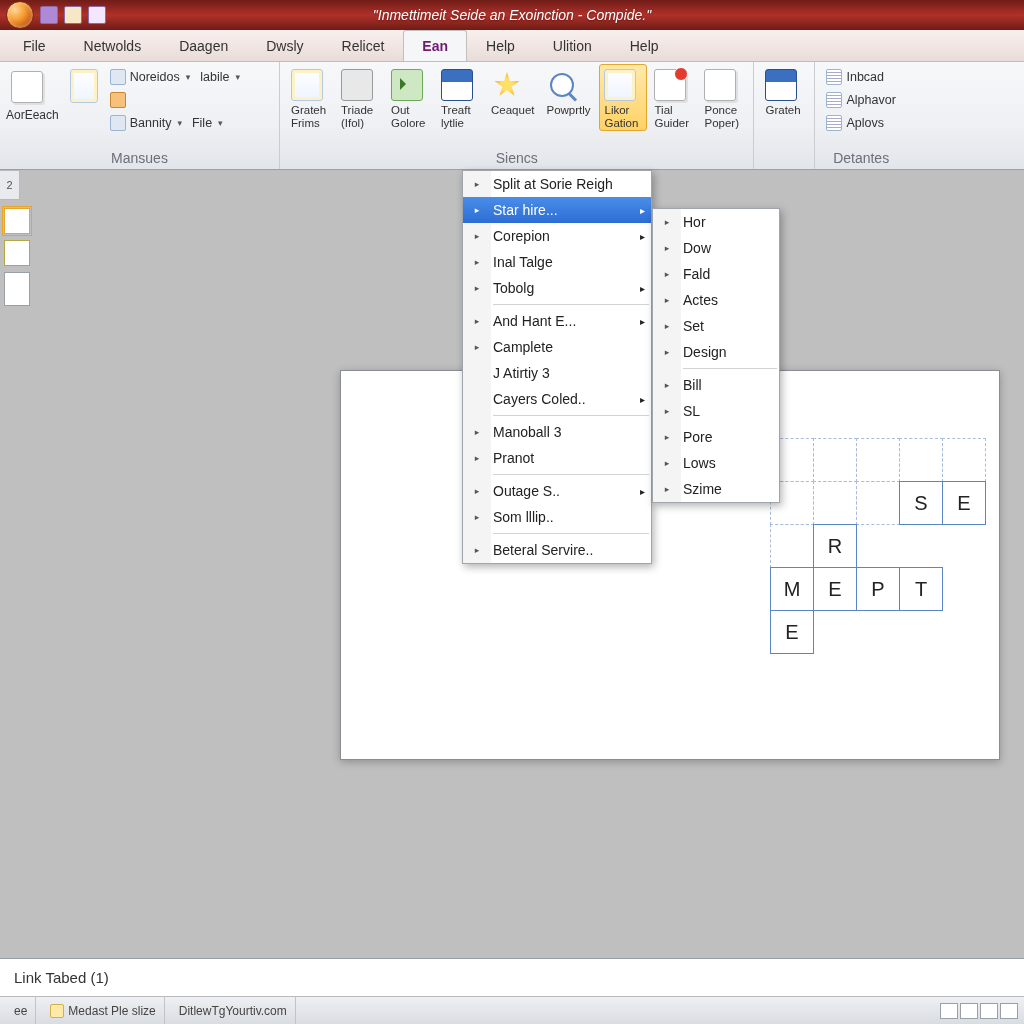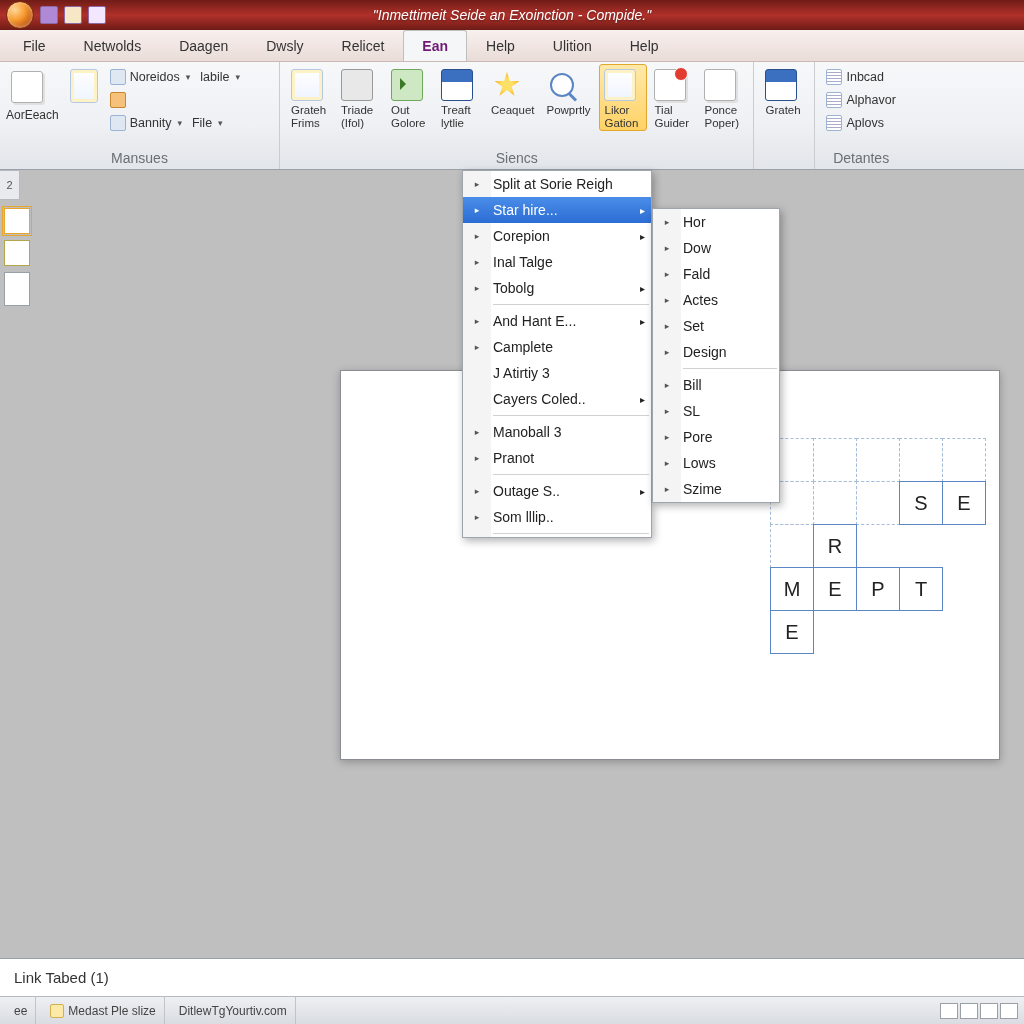--- a/index.html
+++ b/index.html
@@ -336,20 +336,24 @@
     <div class="sep"></div>
     <div class="row sub">
       <span class="ri"></span>
       <span>Outage S..</span>
     </div>
     <div class="row">
       <span class="ri"></span>
       <span>Som lllip..</span>
     </div>
     <div class="sep"></div>
+    <div class="row">
+      <span class="ri"></span>
+      <span>Beteral Servire..</span>
+    </div>
   </div>
 <div class="menu" id="menu2" style="left:652px; top:208px; width:128px;">
     <div class="row">
       <span class="ri"></span>
       <span>Hor</span>
     </div>
     <div class="row">
       <span class="ri"></span>
       <span>Dow</span>
     </div>

